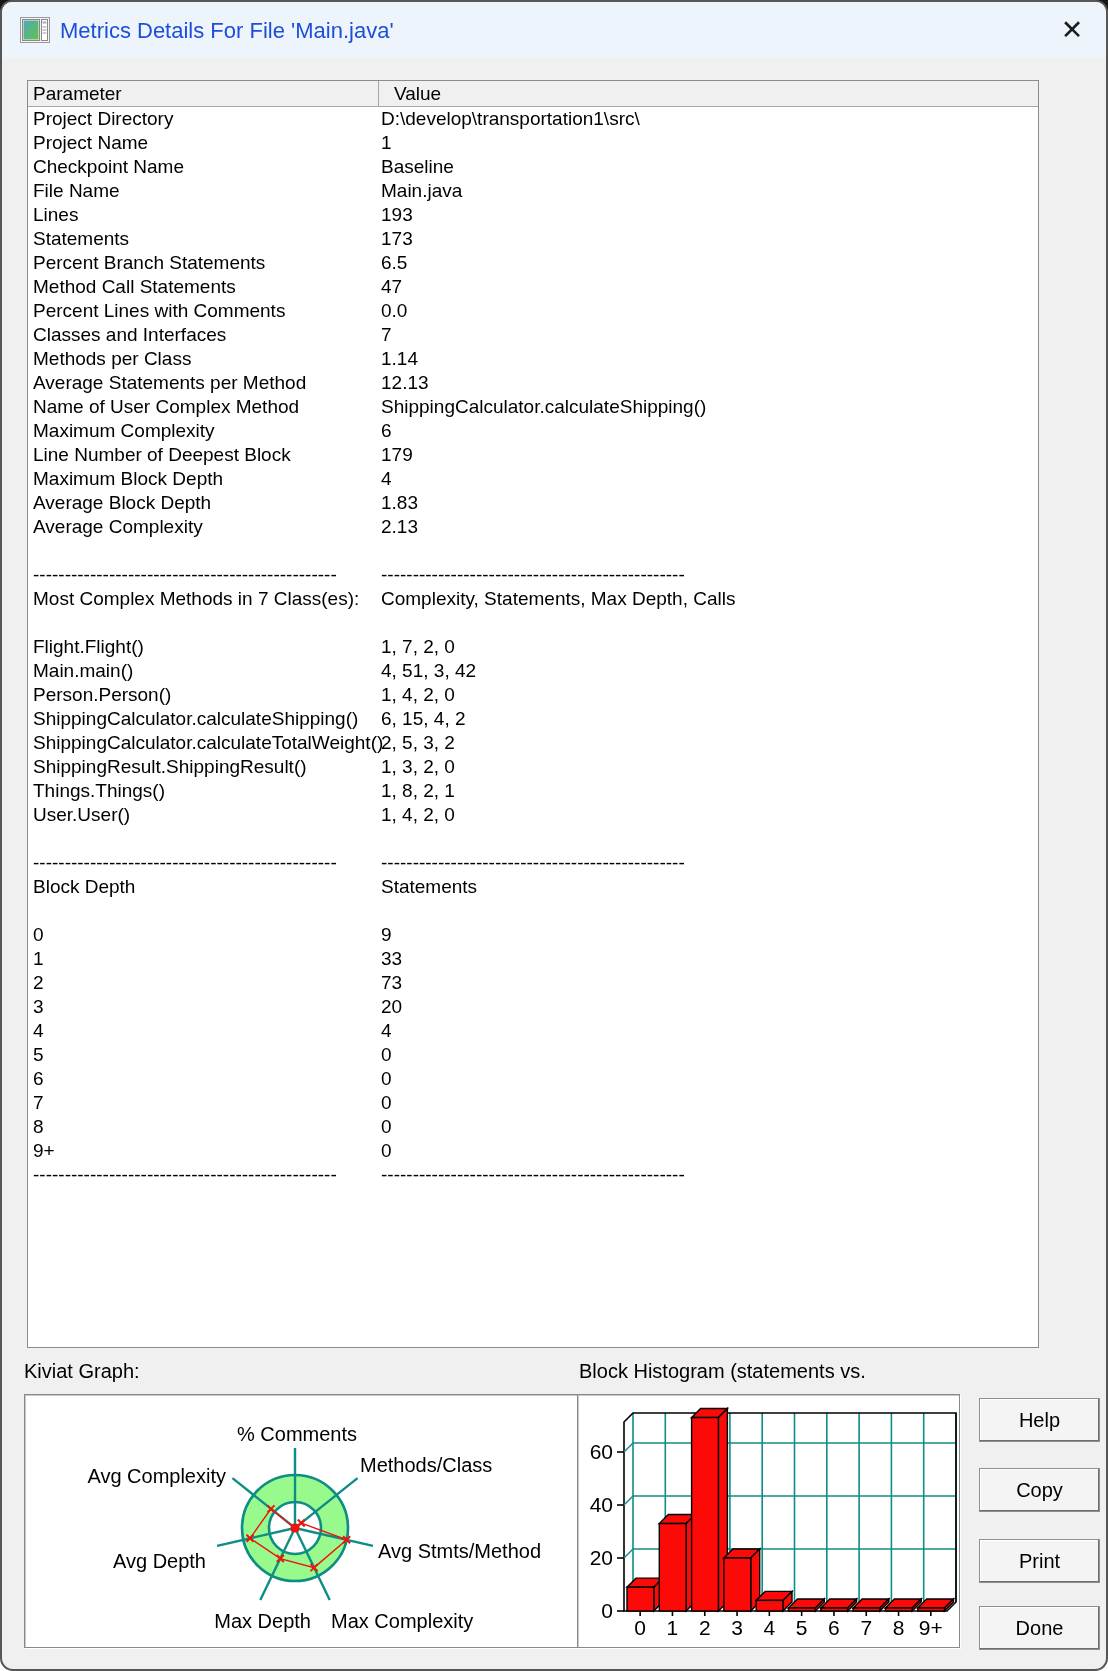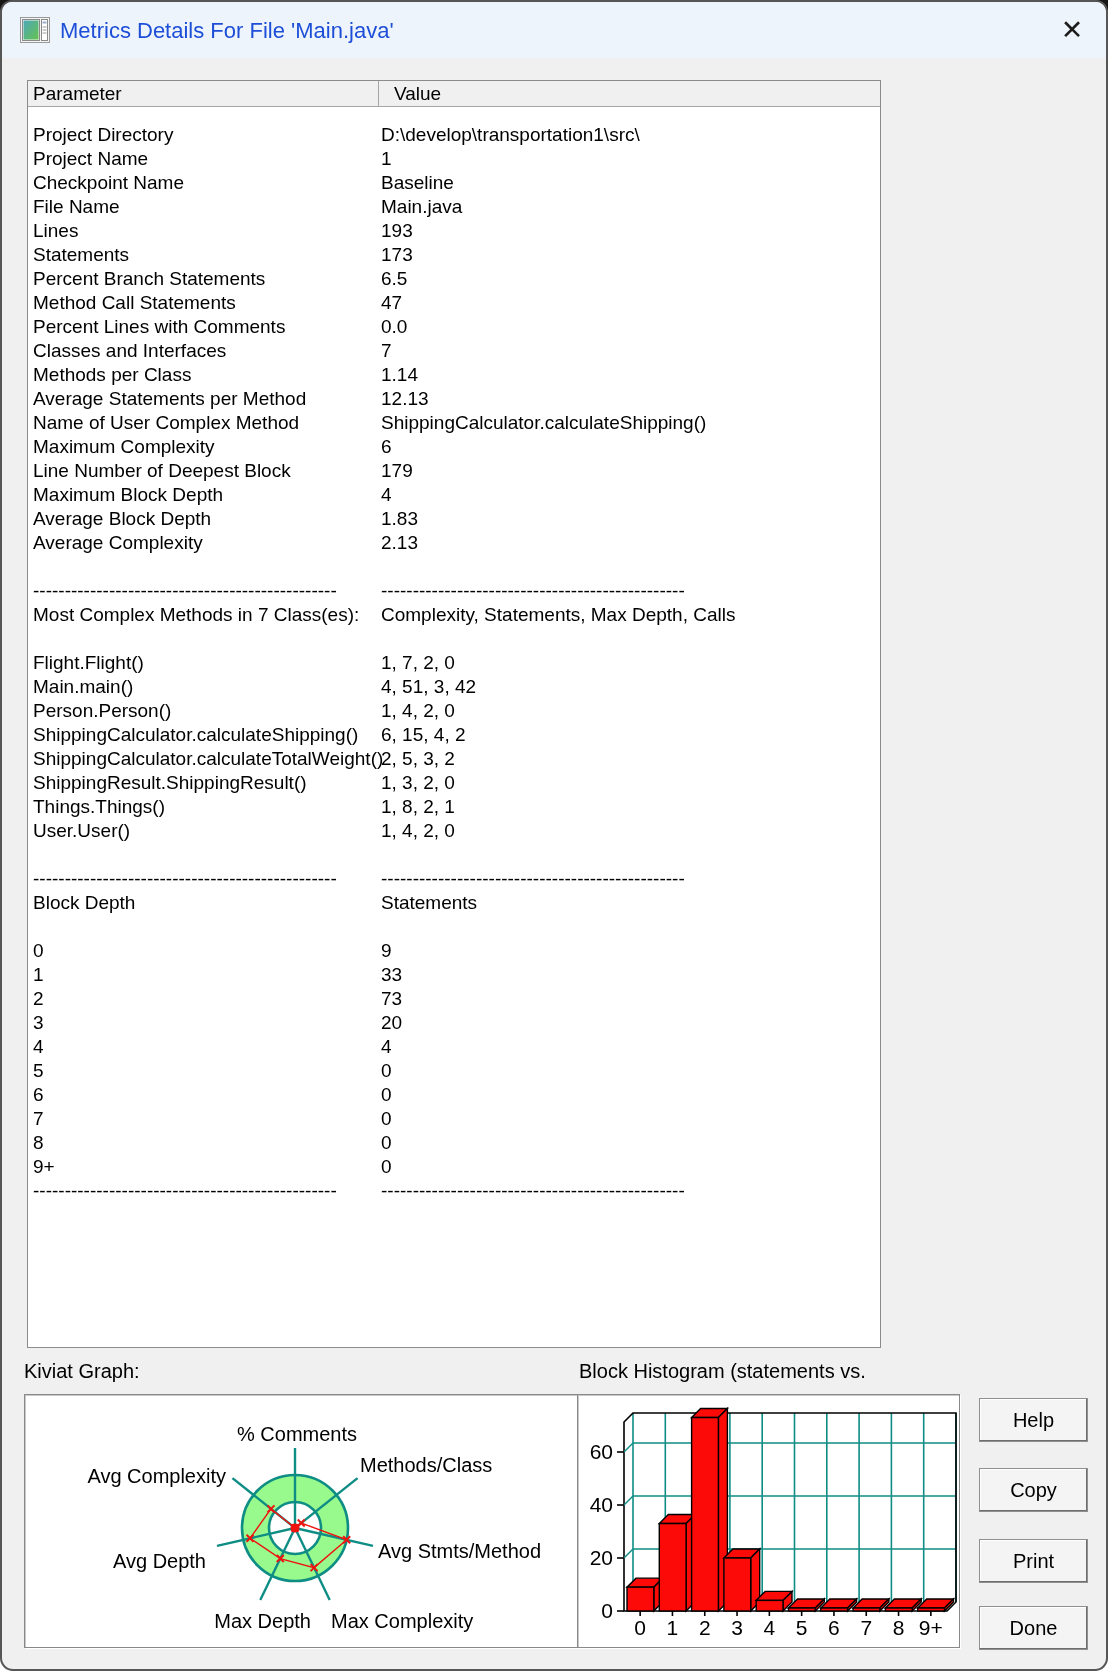--- a/index.html
+++ b/index.html
@@ -23,48 +23,48 @@
     position:absolute;left:58px;top:0;height:56px;line-height:58px;
     font-size:22px;color:#1d4ed8;white-space:nowrap;
   }
   .close-btn{
     position:absolute;left:1050px;top:8px;width:40px;height:40px;
     display:flex;align-items:center;justify-content:center;
     font-size:27px;color:#1c1c1c;cursor:pointer;
   }
   
   .listbox{
-    position:absolute;left:25px;top:78px;width:854px;height:1268px;
+    position:absolute;left:25px;top:78px;width:1012px;height:1268px;
     background:#ffffff;border:1px solid #8c8c8c;box-sizing:border-box;
     overflow:hidden;
     text-decoration:underline;
   }
   .lv-header{
     position:absolute;left:0;top:0;right:0;height:25px;
     background:#f0f0f0;border-bottom:1px solid #a6a6a6;
     font-size:19px;color:#000;
   }
   .lv-h-cell{position:absolute;top:0;height:25px;line-height:25px;white-space:nowrap;overflow:hidden;}
   .lv-h-c1{left:0;width:345px;padding-left:5px;border-right:1px solid #a6a6a6;}
   .lv-h-c2{left:351px;width:682px;padding-left:7px;border-right:1px solid #a6a6a6;margin-left:8px;}
   .lv-h-c3{left:1041px;right:0;}
-  .lv-rows{position:absolute;left:0;top:26px;right:0;bottom:0;padding-top:16px;}
+  .lv-rows{position:absolute;left:0;top:26px;right:0;bottom:0;padding-top:0;}
   .lv-row{position:relative;height:24px;font-size:19px;color:#000;white-space:nowrap;}
   .lv-row .c1{position:absolute;left:5px;top:0;line-height:24px;}
   .lv-row .c2{position:absolute;left:353px;top:0;line-height:24px;}
   
   .sec-label{position:absolute;font-size:20px;color:#000;white-space:nowrap;}
   .panel{
     position:absolute;background:#ffffff;border:1px solid #898989;box-sizing:border-box;
     box-shadow:inset 1px 1px 0 #c9c9c9, 1px 1px 0 #ffffff;
   }
   .kiviat-panel{left:22px;top:1392px;width:644px;height:254px;}
   .hist-panel{left:575px;top:1392px;width:383px;height:254px;}
   .btn{
-    position:absolute;left:977px;width:109px;height:44px;
+    position:absolute;left:977px;width:121px;height:44px;
     background:#f4f4f4;border:1px solid #8f8f8f;box-sizing:border-box;
     box-shadow:inset -1px -1px 0 #6e6e6e, inset 1px 1px 0 #ffffff;
     font-family:"Liberation Sans", sans-serif;font-size:20px;color:#000;
     display:flex;align-items:center;justify-content:center;cursor:pointer;
   }
   svg text{font-family:"Liberation Sans", sans-serif;}
 </style>
 </head>
 <body>
 

